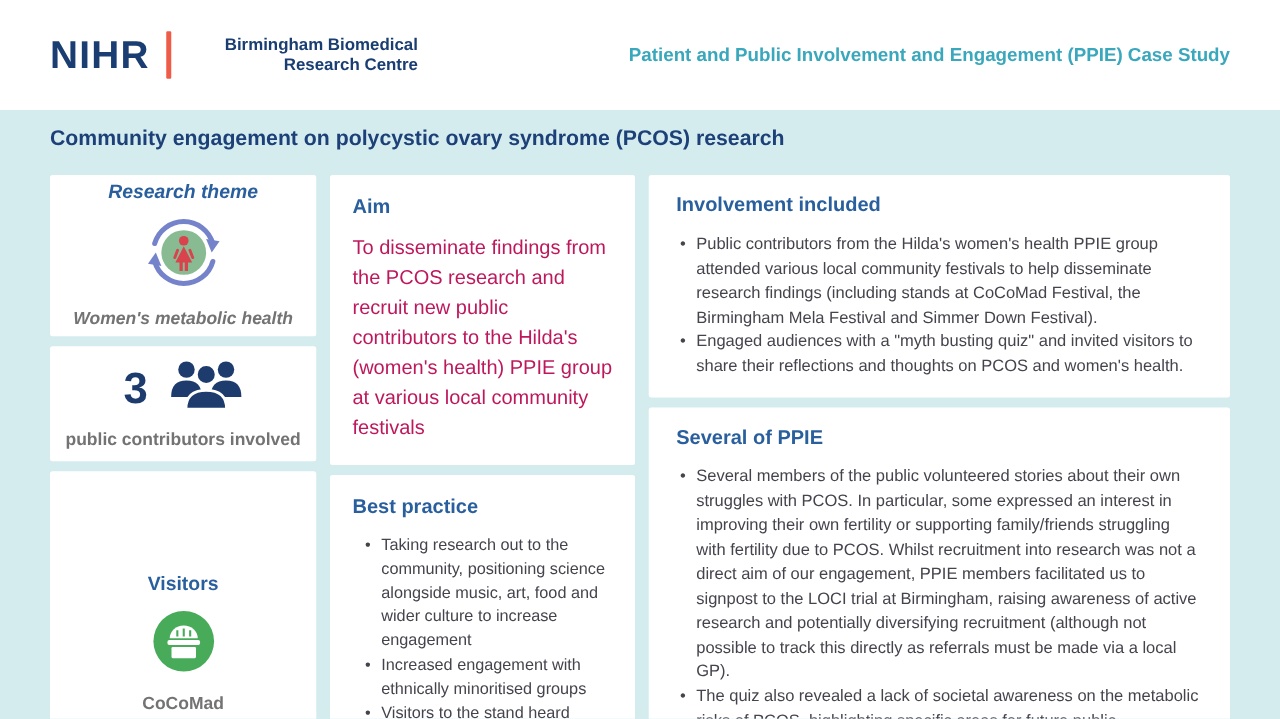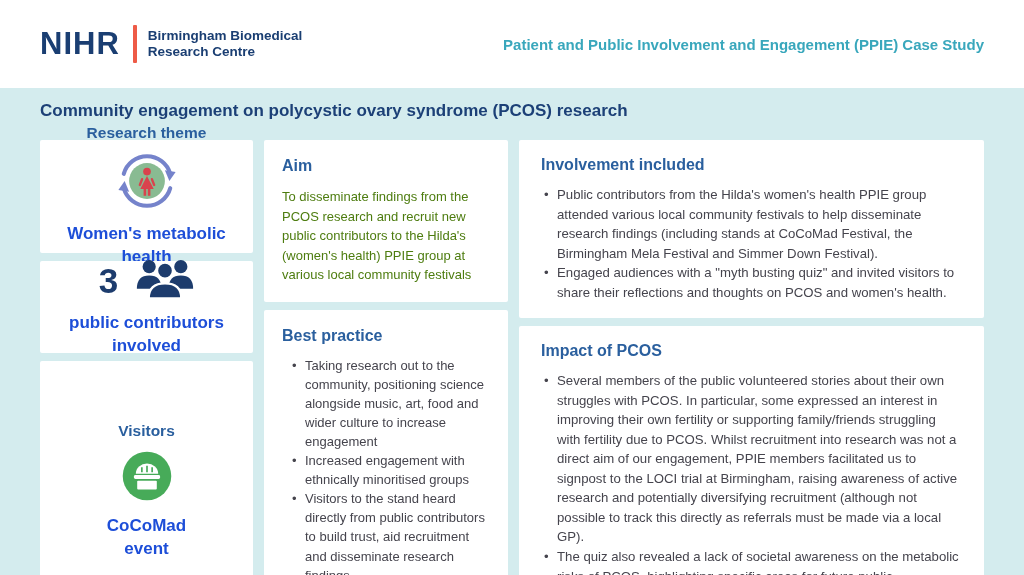--- a/index.html
+++ b/index.html
@@ -11,38 +11,39 @@
   }
 
   
   .topbar {
     height: 88px;
     background: #ffffff;
     display: flex;
     align-items: center;
     justify-content: space-between;
     padding: 0 40px;
+    text-align: right;
   }
   .logo { display: flex; align-items: center; }
   .logo-acronym {
     font-size: 31px;
     font-weight: 800;
     letter-spacing: 1px;
     color: #1a3e72;
   }
   .logo-divider {
     width: 4px; height: 38px;
     background: #ee5b47;
     margin: 0 11px 0 13px;
     border-radius: 1px;
   }
   .logo-org {
     display: flex; flex-direction: column;
     font-size: 13.5px; font-weight: 700;
-    color: #1a3e72; line-height: 1.2;
+    color: #1a3e72; line-height: 1.2; margin-left: 32px;
   }
   .header-subtitle {
     font-size: 15px; font-weight: 700;
     color: #39a7bc;
   }
 
   
   main { padding: 0 40px; }
   h1.page-title {
     margin: 13px 0 19px;
@@ -66,33 +67,33 @@
 
   
   .center-card {
     text-align: center;
     display: flex;
     flex-direction: column;
     align-items: center;
     justify-content: center;
     padding: 12px 10px;
   }
-  .card-theme { height: 113px; }
+  .card-theme { height: 129px; font-style: italic; }
   .card-count { height: 92px; }
   .card-methods { flex: 1; }
 
   .card-heading-center {
     font-size: 15.5px;
     font-weight: 700;
     color: #2a5f9e;
   }
   .card-caption {
-    font-size: 17px;
-    font-weight: 700;
-    color: #1d4ed8;
+    font-size: 14px;
+    font-weight: 700;
+    color: #737373;
     line-height: 1.35;
   }
   .card-theme .icon-wrap { margin: 5px 0 4px; }
   .card-methods .icon-wrap { margin: 8px 0 7px; }
 
   .count-row {
     display: flex;
     align-items: center;
     gap: 18px;
     margin-bottom: 7px;
@@ -108,22 +109,22 @@
   .text-card { padding: 17px 18px; flex: 1; }
   .card-aim { flex: 0 0 152px; }
   .card-involvement { flex: 0 0 161px; }
   .text-card h2 {
     font-size: 16px;
     font-weight: 700;
     color: #2a5f9e;
     margin-bottom: 11px;
   }
   .card-body {
-    font-size: 13px;
-    color: #4d7c0f;
+    font-size: 16px;
+    color: #be185d;
     line-height: 1.5;
     margin-top: 12px;
   }
   ul.bullets { list-style: none; margin-left: 9px; }
   ul.bullets li {
     position: relative;
     padding-left: 14px;
     font-size: 13px;
     color: #45444d;
     line-height: 1.47;
@@ -246,21 +247,21 @@
 
       <section class="card text-card card-involvement">
         <h2>Involvement included</h2>
         <ul class="bullets">
             <li>Public contributors from the Hilda's women's health PPIE group attended various local community festivals to help disseminate research findings (including stands at CoCoMad Festival, the Birmingham Mela Festival and Simmer Down Festival).</li>
             <li>Engaged audiences with a "myth busting quiz" and invited visitors to share their reflections and thoughts on PCOS and women's health.</li>
           </ul>
       </section>
 
       <section class="card text-card">
-        <h2>Impact of PCOS</h2>
+        <h2>Several of PPIE</h2>
         <ul class="bullets">
             <li>Several members of the public volunteered stories about their own struggles with PCOS. In particular, some expressed an interest in improving their own fertility or supporting family/friends struggling with fertility due to PCOS. Whilst recruitment into research was not a direct aim of our engagement, PPIE members facilitated us to signpost to the LOCI trial at Birmingham, raising awareness of active research and potentially diversifying recruitment (although not possible to track this directly as referrals must be made via a local GP).</li>
             <li>The quiz also revealed a lack of societal awareness on the metabolic risks of PCOS, highlighting specific areas for future public engagement.</li>
           </ul>
       </section>
     </div>
 
   </div>
 </main>
 

